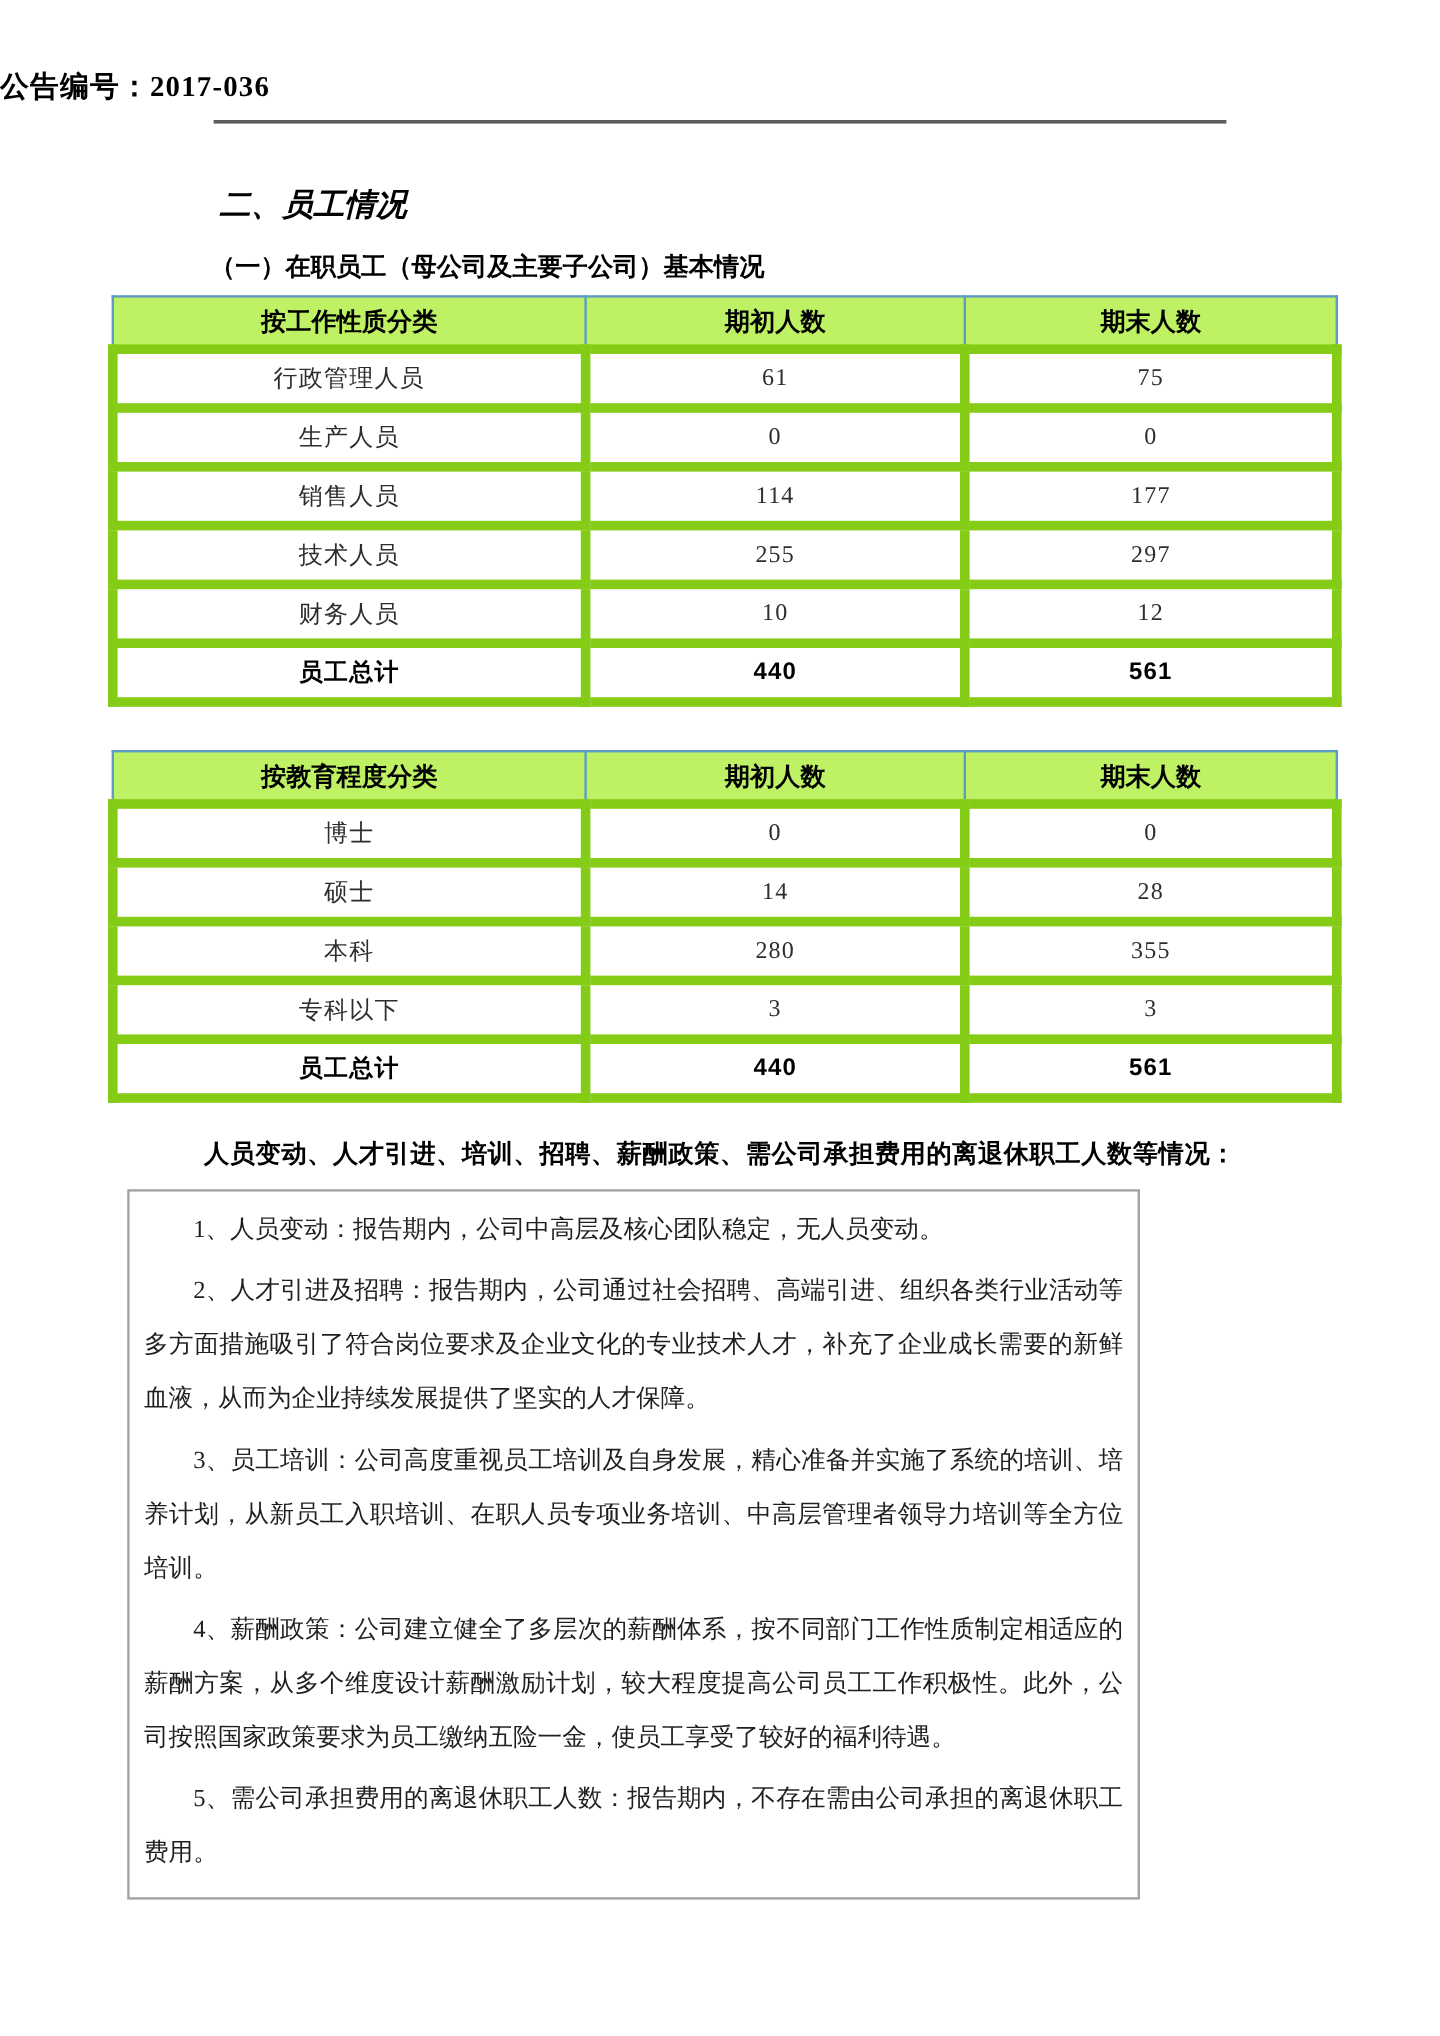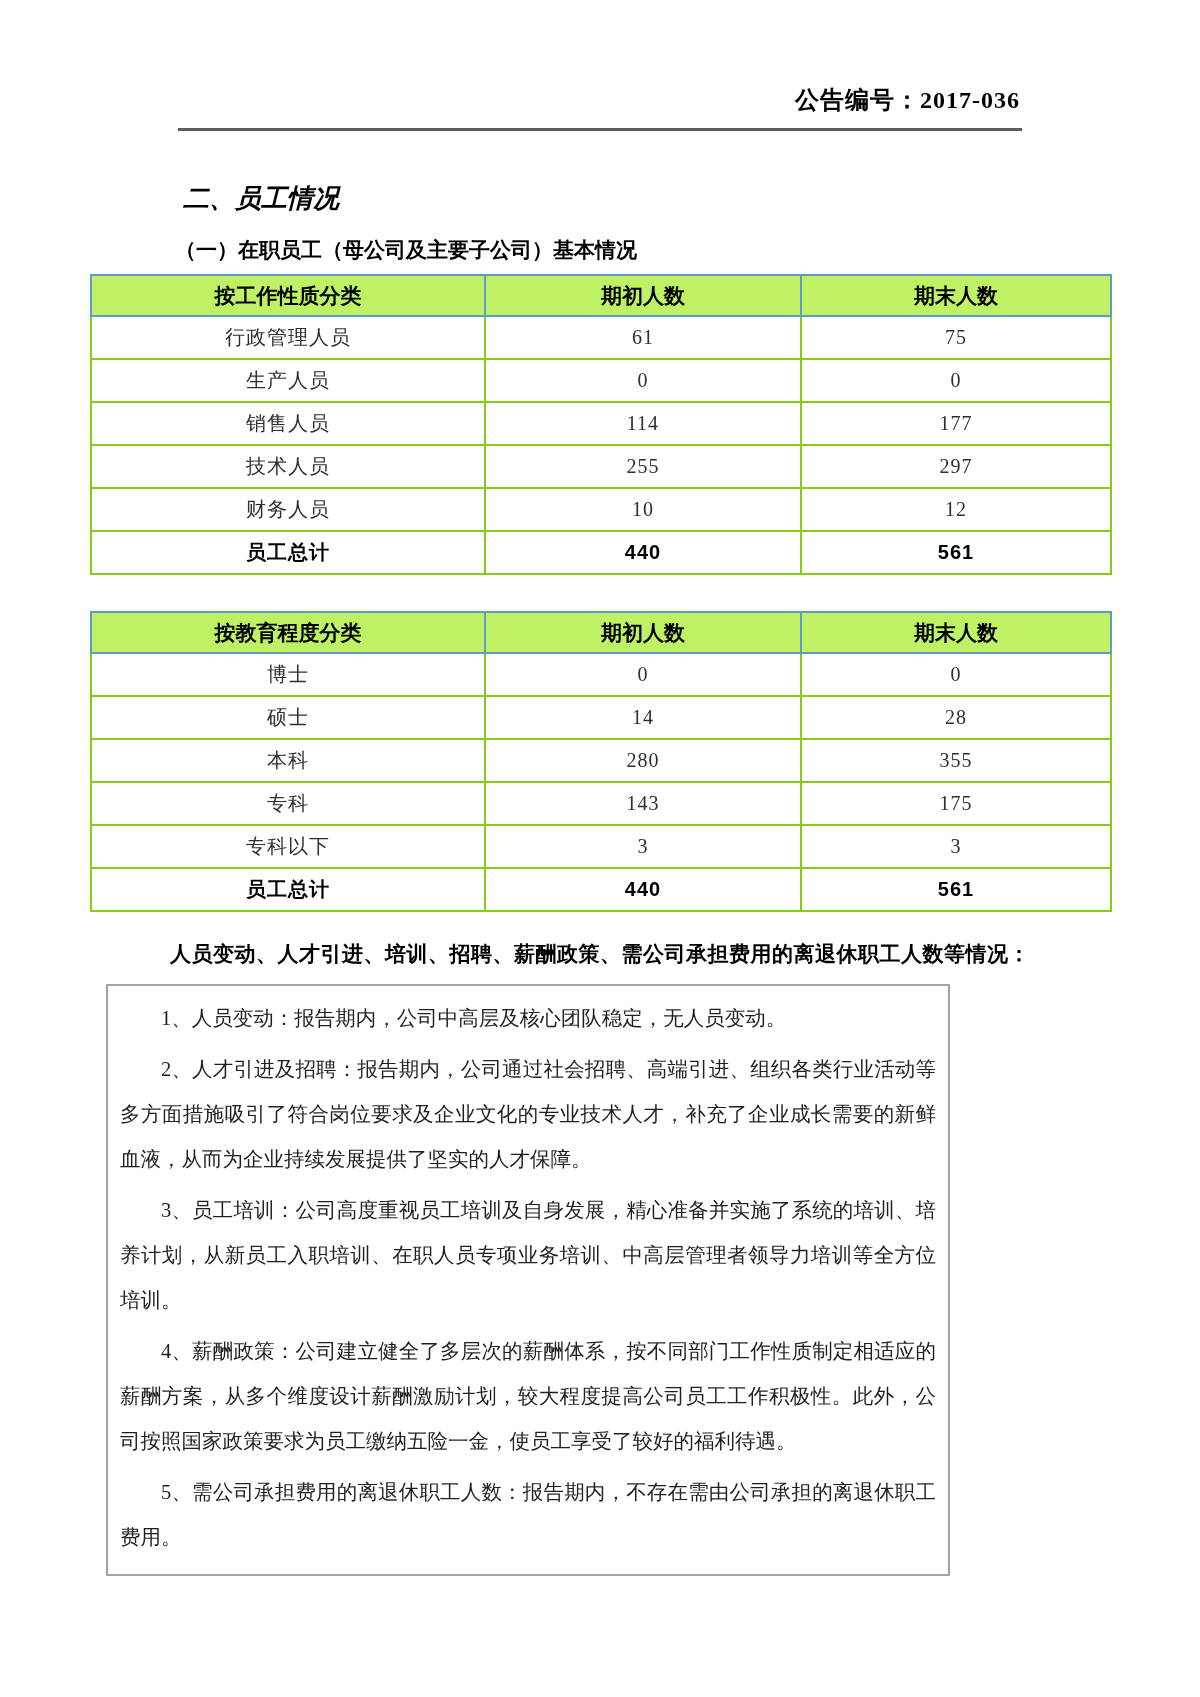--- a/index.html
+++ b/index.html
@@ -8,22 +8,21 @@
     background:#ffffff;
     font-family:"Liberation Serif","DejaVu Serif",serif;
     color:#1f1f1f;
     overflow:hidden;
     box-sizing:border-box;
   }
   .page{width:1200px;height:1697px;position:relative;}
 
   
   .announce-row{
-    padding:84px 180px 0 0;
-    text-align:right;
+    padding:56px 180px 0 0;
     font-weight:bold;
     font-size:24px;
     letter-spacing:1px;
     color:#000;
   }
   .header-rule{
     height:0;
     border:none;
     border-top:3px solid #5c5c5c;
     margin:12px 178px 0 178px;
@@ -78,21 +77,21 @@
     font-size:21px;
     color:#000;
     text-align:center;
     border:2px solid #5f9cc5;
   }
   table.emp td{
     height:39px;
     font-size:20px;
     color:#2e2e2e;
     text-align:center;
-    border:2px solid #84cc16;
+    border:8px solid #84cc16;
     letter-spacing:1px;
   }
   table.emp tr.total td{
     font-weight:bold;
     color:#000;
     font-family:"Liberation Sans","DejaVu Sans",sans-serif;
   }
 
   
   .notes-heading{
@@ -203,25 +202,20 @@
         <td>硕士</td>
         <td>14</td>
         <td>28</td>
       </tr>
       <tr>
         <td>本科</td>
         <td>280</td>
         <td>355</td>
       </tr>
       <tr>
-        <td>专科</td>
-        <td>143</td>
-        <td>175</td>
-      </tr>
-      <tr>
         <td>专科以下</td>
         <td>3</td>
         <td>3</td>
       </tr>
       <tr class="total">
         <td>员工总计</td>
         <td>440</td>
         <td>561</td>
       </tr>
     </tbody>

